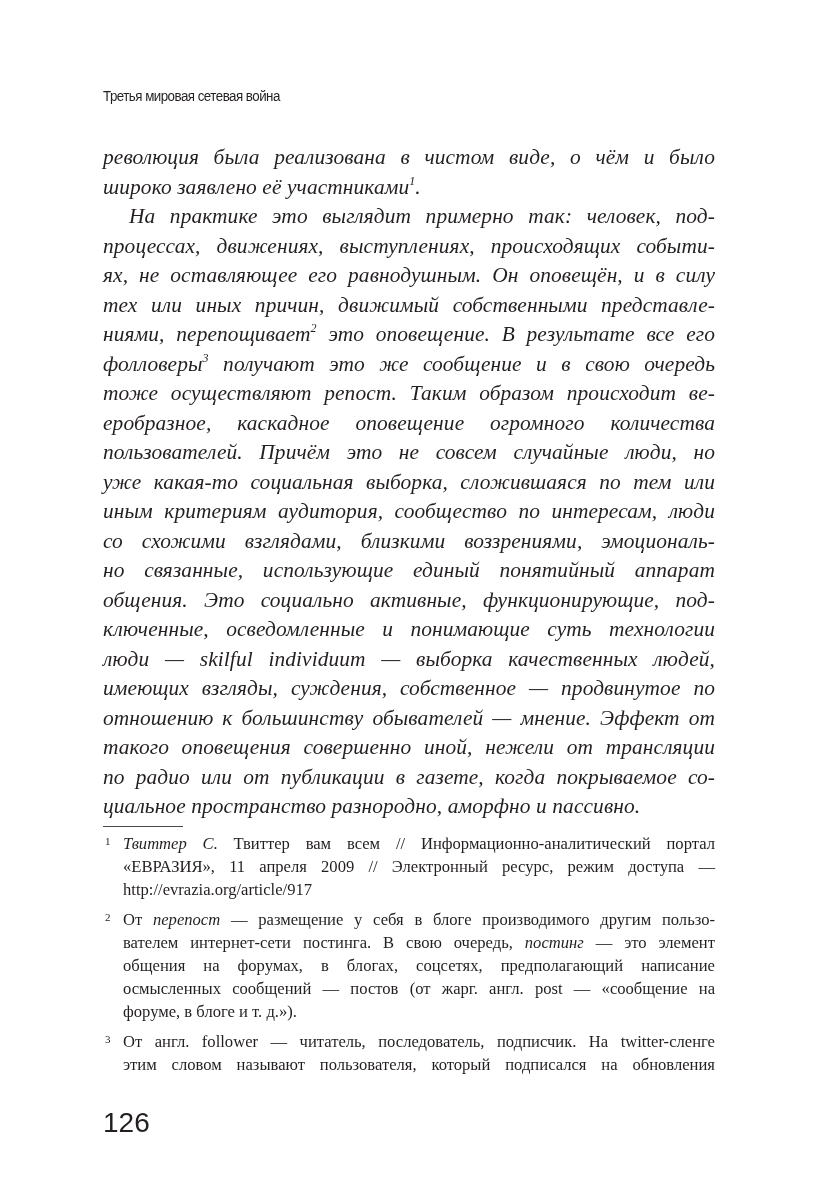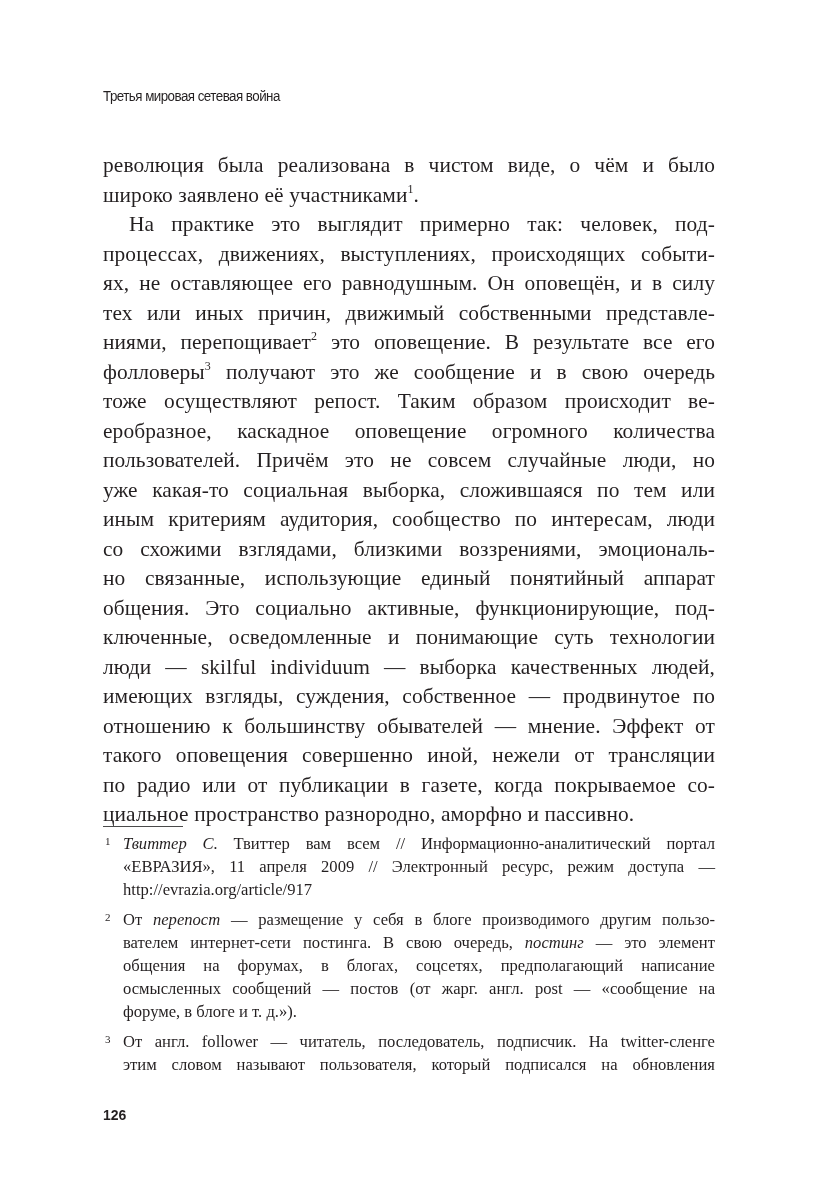--- a/index.html
+++ b/index.html
@@ -4,40 +4,40 @@
 <style>
   html, body { margin: 0; padding: 0; background: #ffffff; }
   body { width: 817px; height: 1200px; position: relative; overflow: hidden; color: #231f20; }
   .running-head {
     position: absolute; left: 103px; top: 87px;
     font-family: "Liberation Sans", sans-serif; font-size: 15.5px;
     letter-spacing: -0.6px; transform: scaleX(0.86); transform-origin: left top;
     color: #231f20;
   }
   .body-text {
-    position: absolute; left: 103px; top: 151px; width: 612px;
+    position: absolute; left: 103px; top: 143px; width: 612px;
     font-family: "Liberation Serif", serif; font-size: 21.4px; line-height: 29.5px;
-    text-align: justify; letter-spacing: 0.1px;
+    text-align: justify; letter-spacing: 0.1px; font-style: italic;
   }
   .line { display: block; white-space: nowrap; text-align-last: justify; height: 29.5px; }
   .line.last { text-align-last: left; }
   .indent { padding-left: 26px; }
   sup { font-size: 12px; line-height: 0; vertical-align: 9px; }
   .fn-rule { position: absolute; left: 103px; top: 826px; width: 80px; height: 1px; background: #4a4a4a; }
   .footnotes {
     position: absolute; left: 103px; top: 832px; width: 612px;
     font-family: "Liberation Serif", serif; font-size: 16.6px; line-height: 23.2px;
   }
   .fn { position: relative; padding-left: 20px; margin-bottom: 6px; }
   .fn-num { position: absolute; left: 2px; top: -2px; font-size: 11px; }
   .fn .line { height: 23.2px; }
   em { font-style: italic; }
   .page-number {
     position: absolute; left: 103px; top: 1107px;
-    font-family: "Liberation Sans", sans-serif; font-size: 14px; font-weight: bold; color: #231f20;
+    font-family: "Liberation Sans", sans-serif; font-size: 28px; font-weight: normal; color: #231f20;
   }
 </style>
 </head>
 <body>
 
 <div class="running-head">Третья мировая сетевая война</div>
 
 <div class="body-text">
   <span class="line">революция была реализована в чистом виде, о чём и было</span>
   <span class="line last"><span>широко заявлено её участниками</span><sup>1</sup><span>.</span></span>

